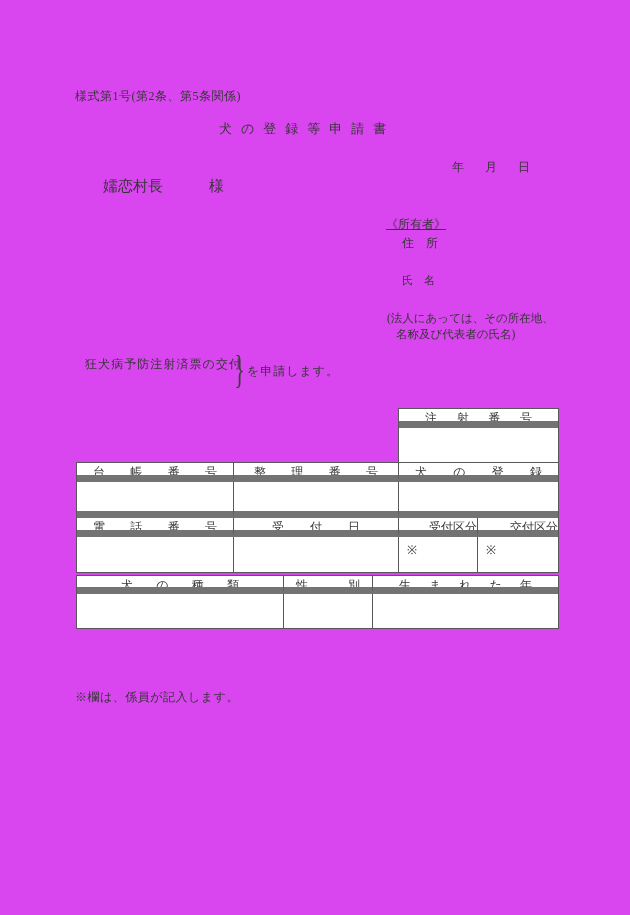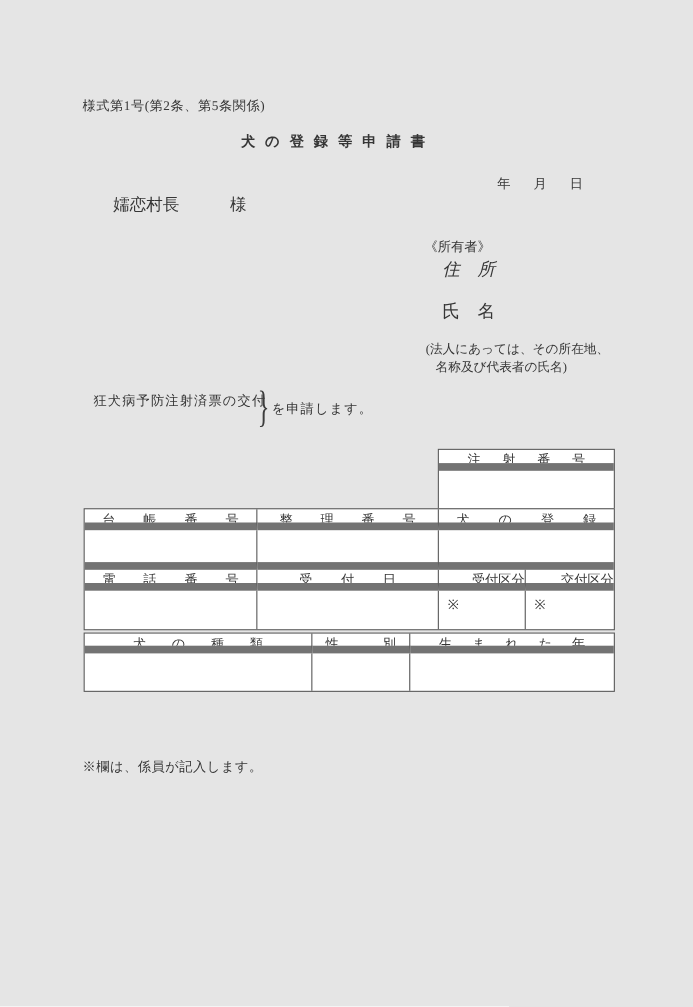--- a/index.html
+++ b/index.html
@@ -4,33 +4,33 @@
 <style>
   * { margin: 0; padding: 0; box-sizing: border-box; }
   html, body { background: #ffffff; }
   body {
     width: 630px; height: 915px;
     font-family: "Liberation Serif", "DejaVu Serif", serif;
     color: #363636;
   }
   .page {
     position: relative; width: 630px; height: 915px;
-    background: #e5e5e5; overflow: hidden;
+    background: #d946ef; overflow: hidden;
     font-size: 12px;
   }
   .abs { position: absolute; }
 
   .form-number { left: 75px; top: 88px; font-size: 12px; letter-spacing: 0.5px; }
-  .title { left: 219px; top: 120px; font-size: 13px; letter-spacing: 9px; white-space: nowrap; font-weight: bold; }
+  .title { left: 219px; top: 120px; font-size: 13px; letter-spacing: 9px; white-space: nowrap; }
   .date-line { left: 452px; top: 159px; display: flex; gap: 21px; font-size: 12px; }
   .addressee { left: 103px; top: 177px; display: flex; gap: 46px; font-size: 15px; }
 
-  .owner-heading { left: 386px; top: 216px; font-size: 12px; }
-  .owner-address { left: 402px; top: 235px; font-size: 16px; font-style: italic; }
-  .owner-name    { left: 402px; top: 273px; font-size: 16px; }
+  .owner-heading { left: 386px; top: 216px; font-size: 12px; text-decoration: underline; }
+  .owner-address { left: 402px; top: 235px; font-size: 12px; }
+  .owner-name    { left: 402px; top: 273px; font-size: 11px; }
   .corp-note { left: 387px; top: 310px; font-size: 11.5px; line-height: 16px; }
   .corp-note .indent { margin-left: 9px; }
 
   .app-lines { left: 85px; top: 356px; width: 156px; font-size: 12px; line-height: 16px; }
   .app-lines .jl { text-align: justify; text-align-last: justify; }
   .brace {
     left: 230px; top: 350px; font-size: 40px; line-height: 40px;
     transform: scale(0.55, 1.0); transform-origin: center top;
     font-weight: 400; color: #3c3c3c;
   }

